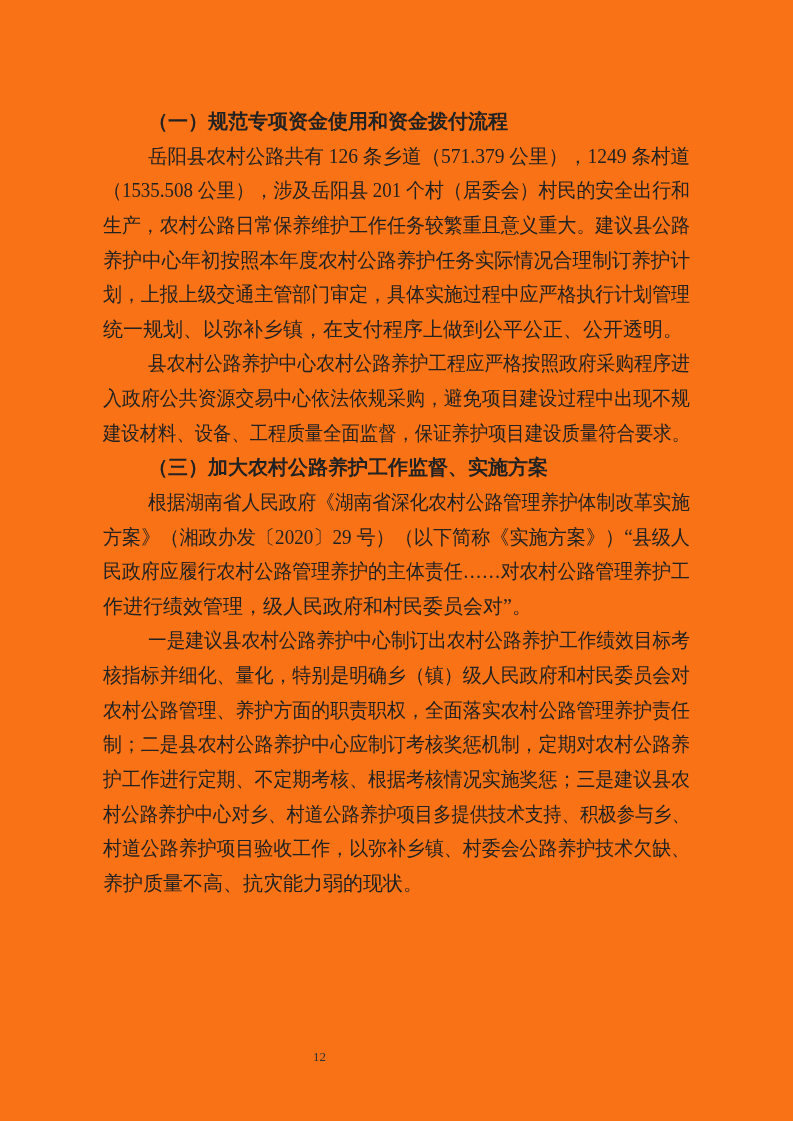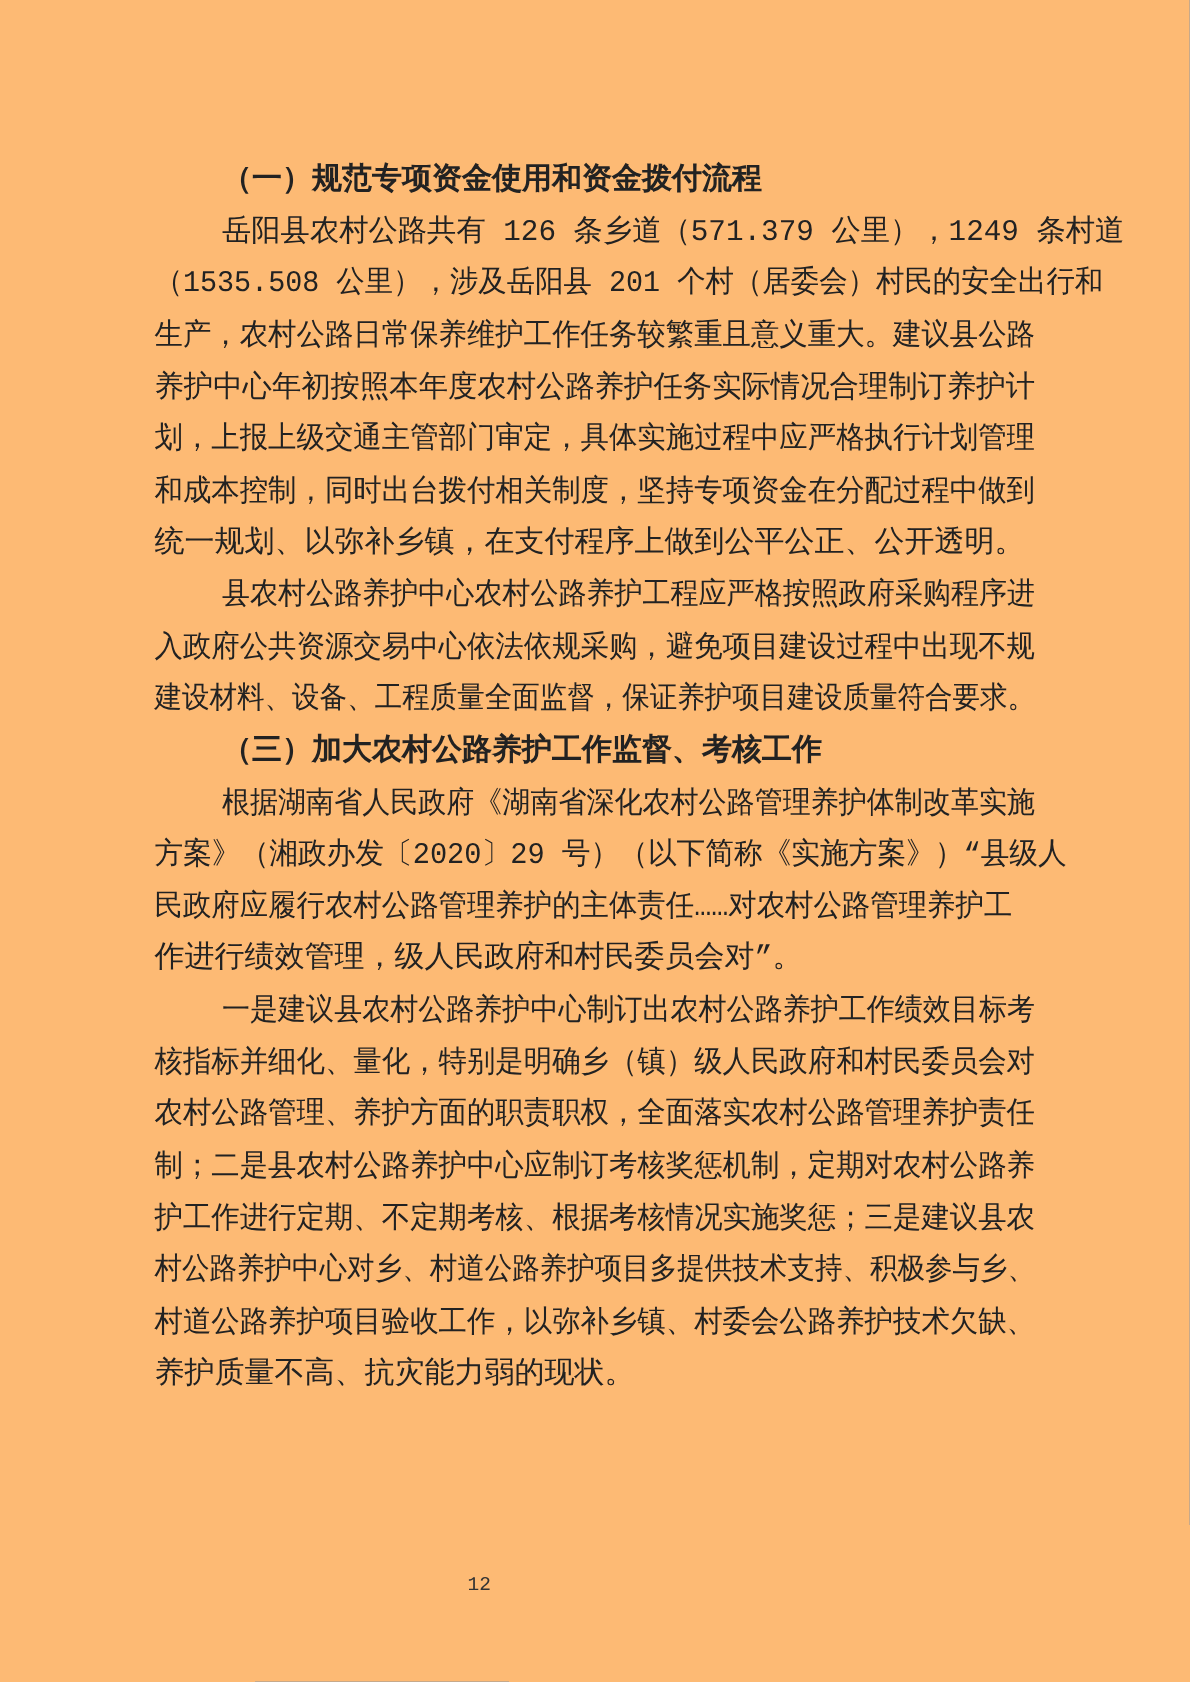--- a/index.html
+++ b/index.html
@@ -1,22 +1,22 @@
 <!DOCTYPE html>
 <html><head>
 <meta charset="utf-8">
 <style>
   * { margin: 0; padding: 0; box-sizing: border-box; }
   html, body { background: #9c9c9c; }
   .page {
     position: relative;
     width: 793px;
     height: 1121px;
-    background: #fdba74;
-    font-family: Liberation Mono, monospace;
+    background: #f97316;
+    font-family: Liberation Serif, serif;
     color: #222222;
     overflow: hidden;
     margin: 0 auto;
   }
   .content {
     position: absolute;
     left: 103px;
     top: 104px;
     width: 587px;
     font-size: 20px;
@@ -53,30 +53,29 @@
   <div class="content">
       <div class="block heading">
         <div class="line first last"><span>（一）规范专项资金使用和资金拨付流程</span></div>
       </div>
       <div class="block body">
         <div class="line first"><span style="transform: scaleX(0.976577);">岳阳县农村公路共有 126 条乡道（571.379 公里），1249 条村道</span></div>
         <div class="line"><span style="transform: scaleX(0.946774);">（1535.508 公里），涉及岳阳县 201 个村（居委会）村民的安全出行和</span></div>
         <div class="line"><span style="transform: scaleX(0.946774);">生产，农村公路日常保养维护工作任务较繁重且意义重大。建议县公路</span></div>
         <div class="line"><span style="transform: scaleX(0.978333);">养护中心年初按照本年度农村公路养护任务实际情况合理制订养护计</span></div>
         <div class="line"><span style="transform: scaleX(0.946774);">划，上报上级交通主管部门审定，具体实施过程中应严格执行计划管理</span></div>
-        <div class="line"><span style="transform: scaleX(0.946774);">和成本控制，同时出台拨付相关制度，坚持专项资金在分配过程中做到</span></div>
         <div class="line last"><span>统一规划、以弥补乡镇，在支付程序上做到公平公正、公开透明。</span></div>
       </div>
       <div class="block body">
         <div class="line first"><span style="transform: scaleX(0.934483);">县农村公路养护中心农村公路养护工程应严格按照政府采购程序进</span></div>
         <div class="line"><span style="transform: scaleX(0.946774);">入政府公共资源交易中心依法依规采购，避免项目建设过程中出现不规</span></div>
         <div class="line last"><span style="transform: scaleX(0.917188);">建设材料、设备、工程质量全面监督，保证养护项目建设质量符合要求。</span></div>
       </div>
       <div class="block heading">
-        <div class="line first last"><span>（三）加大农村公路养护工作监督、考核工作</span></div>
+        <div class="line first last"><span>（三）加大农村公路养护工作监督、实施方案</span></div>
       </div>
       <div class="block body">
         <div class="line first"><span style="transform: scaleX(0.934483);">根据湖南省人民政府《湖南省深化农村公路管理养护体制改革实施</span></div>
         <div class="line"><span style="transform: scaleX(0.956196);">方案》（湘政办发〔2020〕29 号）（以下简称《实施方案》）“县级人</span></div>
         <div class="line"><span style="transform: scaleX(0.946774);">民政府应履行农村公路管理养护的主体责任……对农村公路管理养护工</span></div>
         <div class="line last"><span>作进行绩效管理，级人民政府和村民委员会对”。</span></div>
       </div>
       <div class="block body">
         <div class="line first"><span style="transform: scaleX(0.934483);">一是建议县农村公路养护中心制订出农村公路养护工作绩效目标考</span></div>
         <div class="line"><span style="transform: scaleX(0.946774);">核指标并细化、量化，特别是明确乡（镇）级人民政府和村民委员会对</span></div>

